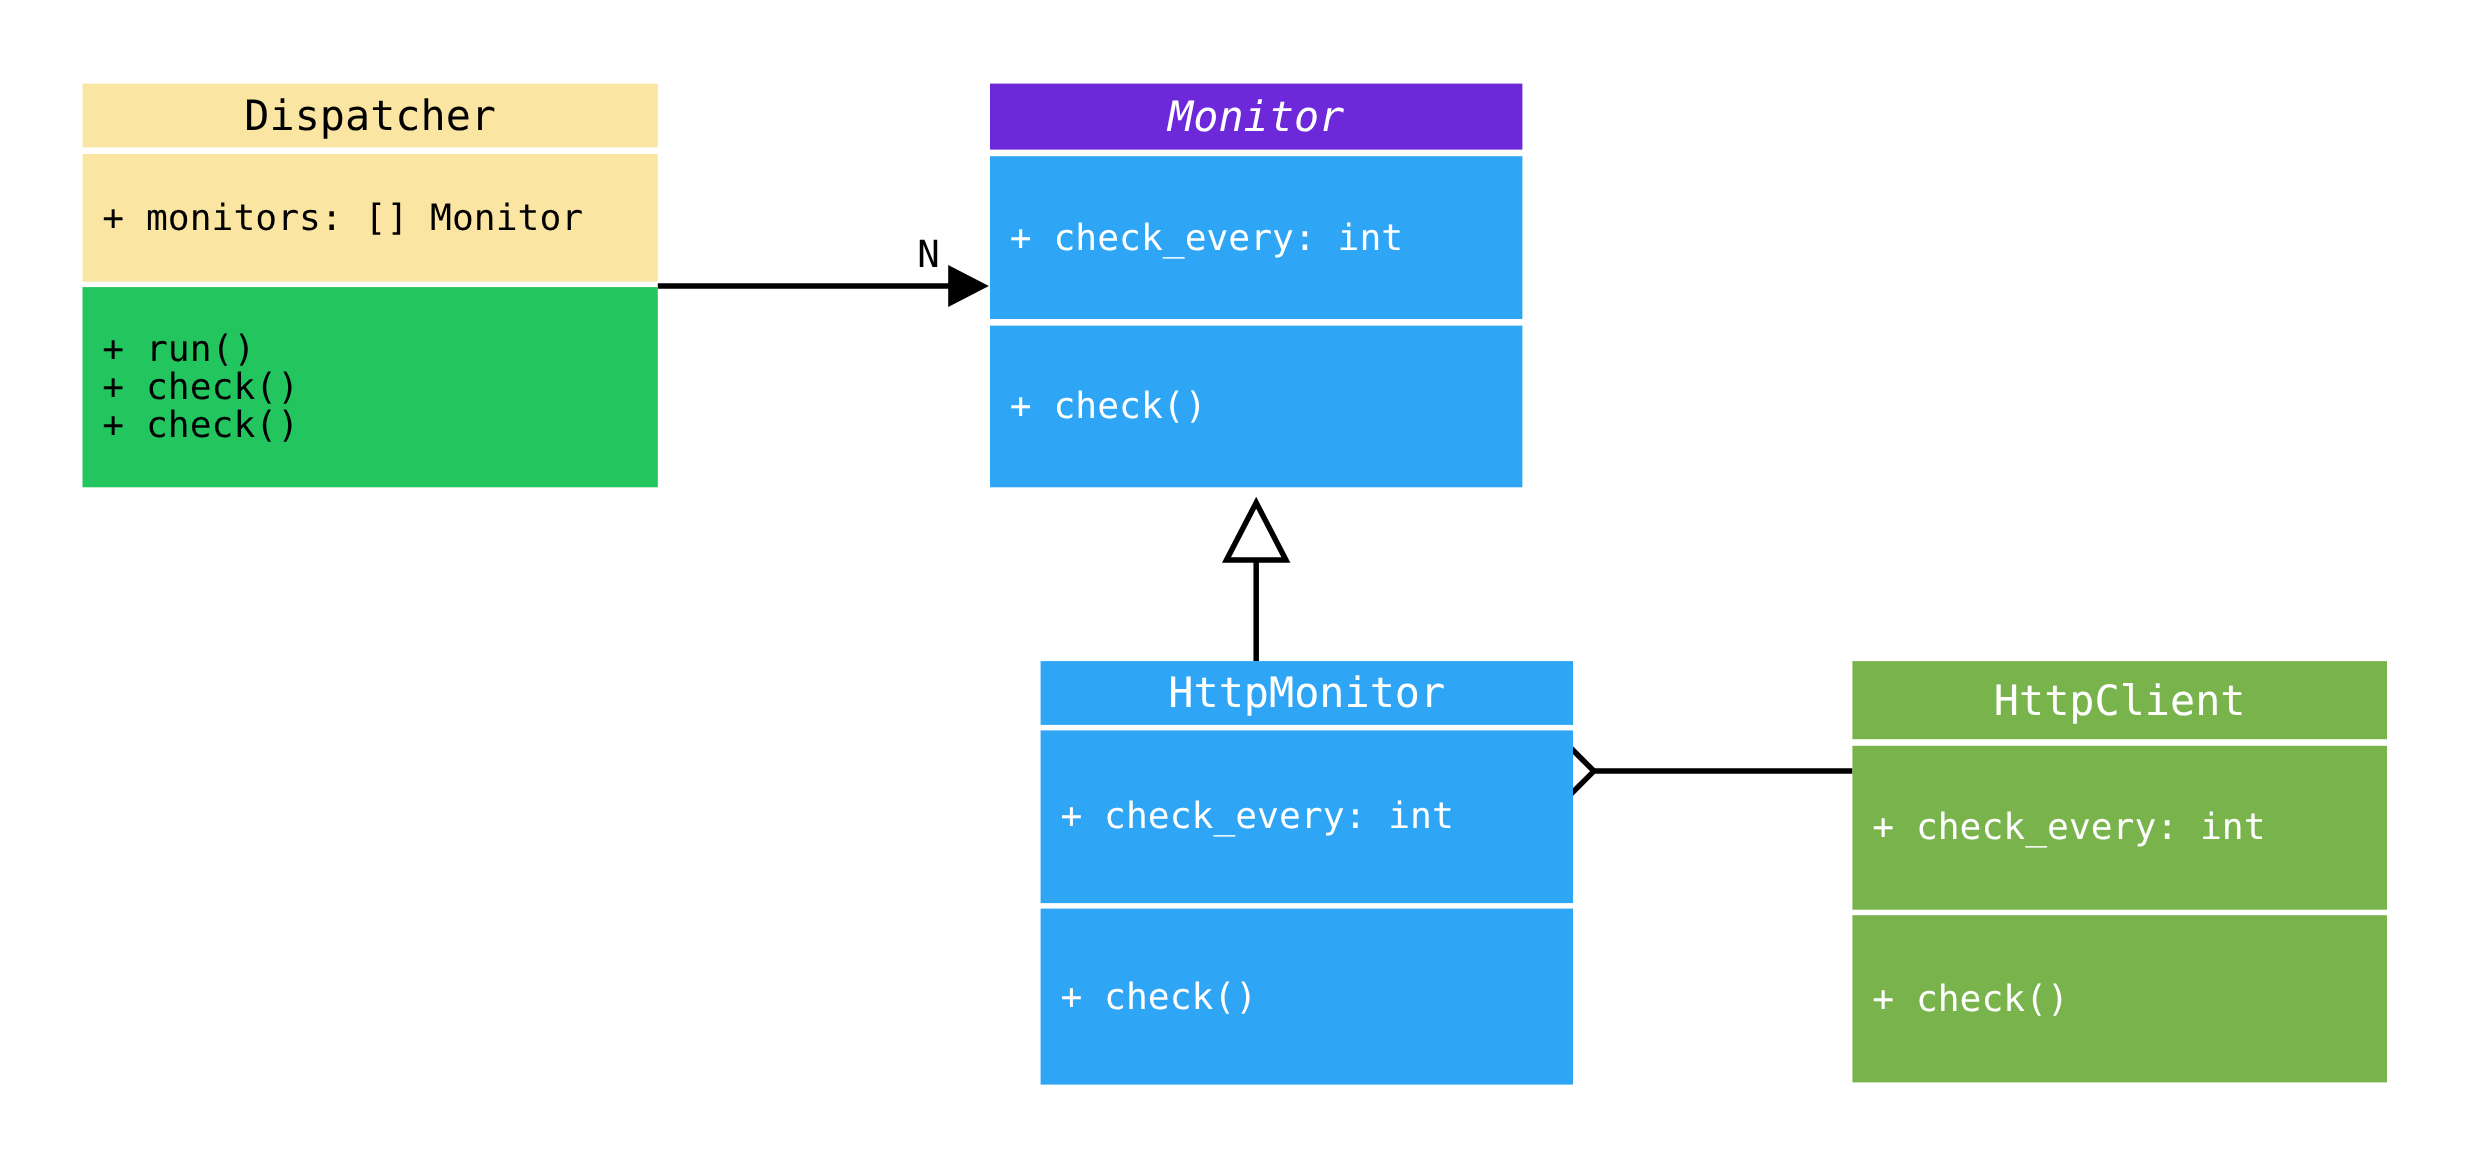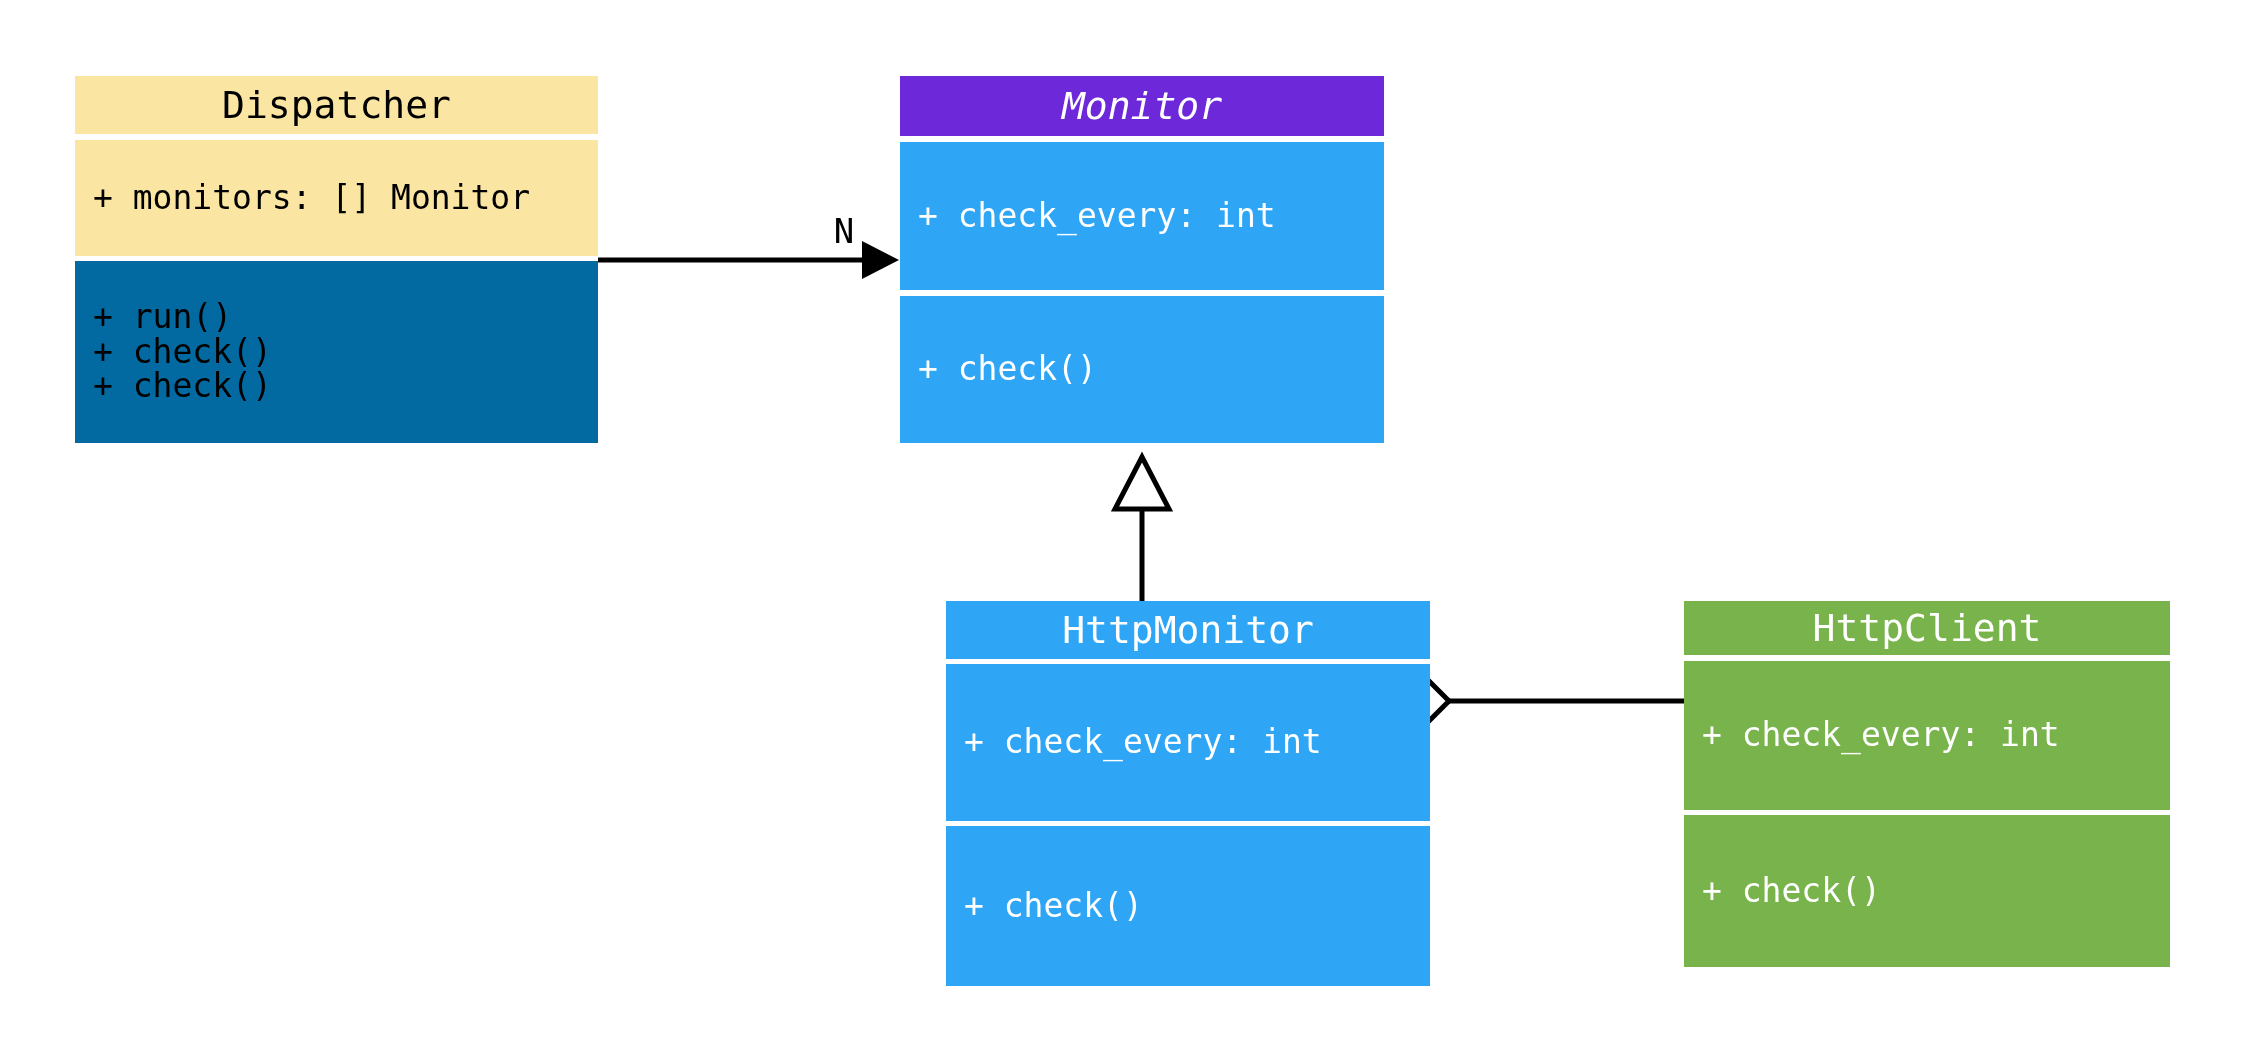--- a/index.html
+++ b/index.html
@@ -63,21 +63,21 @@
   #box-monitor .methods { height: 147px; }
 
   
   #box-httpmonitor { left: 900px; top: 601px; width: 484px; padding-left: 46px; }
   #box-httpmonitor .title   { height: 58px;  margin-bottom: 5px; }
   #box-httpmonitor .attrs   { height: 157px; margin-bottom: 5px; }
   #box-httpmonitor .methods { height: 160px; }
 
   
   #box-httpclient { left: 1684px; top: 601px; width: 486px; }
-  #box-httpclient .title   { height: 54px;  margin-bottom: 6px; }
+  #box-httpclient .title   { height: 71px;  margin-bottom: 6px; }
   #box-httpclient .attrs   { height: 149px; margin-bottom: 5px; }
   #box-httpclient .methods { height: 152px; }
 </style>
 </head>
 <body>
 
 <div class="canvas">
 
   <svg class="connectors" viewBox="0 0 2244 1048" xmlns="http://www.w3.org/2000/svg">
 
@@ -96,21 +96,21 @@
       <polygon points="1391,701 1420,672 1449,701 1420,730" fill="#ffffff" stroke="#000000" stroke-width="5" stroke-linejoin="miter"></polygon>
       <line x1="1449" y1="701" x2="1684" y2="701" stroke="#000000" stroke-width="5"></line>
     </g>
   </svg>
 
   <div class="class-box" id="box-dispatcher">
     <div class="sec title" style="background: rgb(250, 230, 162); color: rgb(0, 0, 0);">Dispatcher</div>
     <div class="sec attrs" style="background: rgb(250, 230, 162); color: rgb(0, 0, 0);">
       <div class="tline">+ monitors: [] Monitor</div>
     </div>
-    <div class="sec methods" style="background: #0369a1; color: rgb(0, 0, 0);">
+    <div class="sec methods" style="background: #22c55e; color: rgb(0, 0, 0);">
       <div class="tline">+ run()</div>
       <div class="tline">+ check()</div>
       <div class="tline">+ check()</div>
     </div>
   </div>
 
   <div class="class-box" id="box-monitor">
     <div class="sec title" style="background: #6d28d9; color: rgb(255, 255, 255);">Monitor</div>
     <div class="sec attrs" style="background: rgb(47, 165, 246); color: rgb(255, 255, 255);">
       <div class="tline">+ check_every: int</div>

